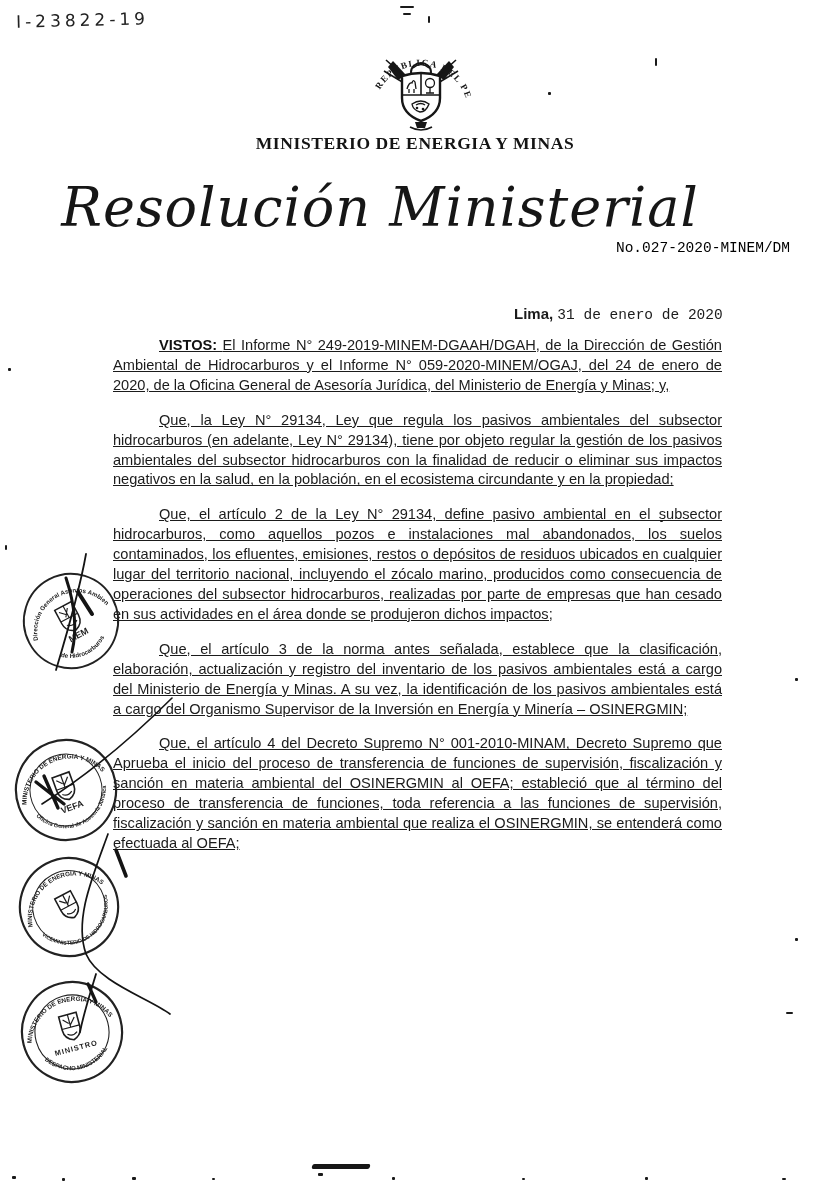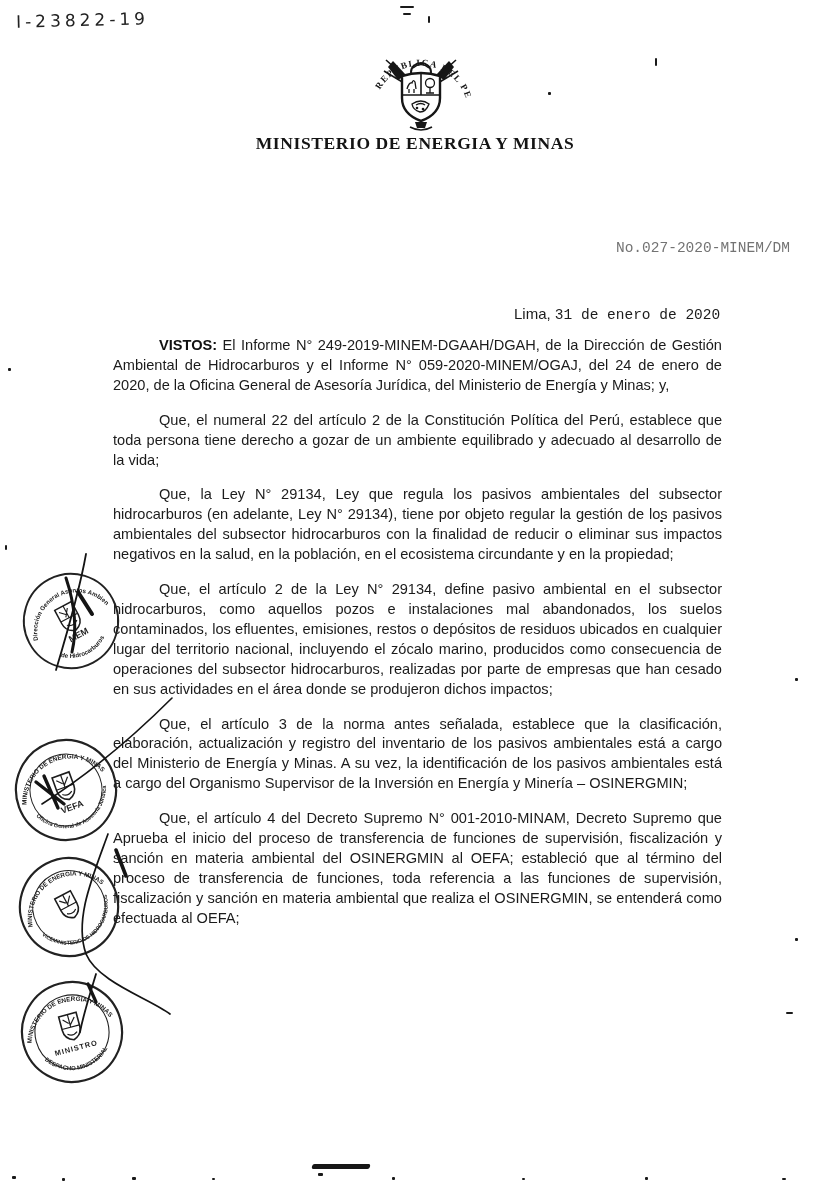--- a/index.html
+++ b/index.html
@@ -19,28 +19,28 @@
     font-family:"Liberation Serif",serif;font-weight:bold;font-size:17.5px;
     letter-spacing:0.6px;color:#141414;
   }
   .script-title{
     position:absolute;left:0;top:176px;width:760px;text-align:center;
     font-family:"DejaVu Serif",serif;font-style:italic;font-weight:500;
     font-size:54px;color:#161616;letter-spacing:1px;
   }
   .res-number{
     position:absolute;right:40px;top:240px;
-    font-family:"Liberation Mono",monospace;font-size:14.5px;color:#737373;
+    font-family:"Liberation Mono",monospace;font-size:14.5px;color:#000000;
   }
   .date-line{position:absolute;left:514px;top:305px;font-size:15px;white-space:nowrap;}
-  .date-line .place{font-family:"Liberation Sans",sans-serif;font-weight:400;text-align:center;}
+  .date-line .place{font-family:"Liberation Sans",sans-serif;font-weight:700;text-align:center;}
   .date-line .rest{font-family:"Liberation Mono",monospace;font-size:14.5px;margin-top:36px;}
   .body-text{
     position:absolute;left:113px;top:336px;width:609px;
-    font-size:14.6px;line-height:19.9px;text-align:justify;color:#1b1b1b;
+    font-size:14.6px;line-height:19.9px;text-align:justify;color:#1b1b1b;text-decoration:underline;
   }
   .para{text-indent:46px;margin:0 0 15px 0;}
   .para b{font-weight:bold;color:#111;}
   .stamp{position:absolute;}
   .stamp svg{display:block;}
   .pen-overlay{position:absolute;left:0;top:540px;width:300px;height:600px;pointer-events:none;}
   .noise{position:absolute;background:#1a1a1a;border-radius:1px;}
   .smudge{
     position:absolute;left:312px;top:1164px;width:58px;height:5px;background:#161616;
     transform:skewX(-15deg);border-radius:2px;
@@ -83,31 +83,31 @@
       <circle cx="57" cy="74" r="1.3" fill="#161616"></circle>
       <circle cx="63" cy="75" r="1.3" fill="#161616"></circle>
 
       <path d="M 55,88 h 12 l -2,6 h -8 z" fill="#161616"></path>
       <path d="M 50,93 q 11,6 22,0" fill="none" stroke="#161616" stroke-width="1.6"></path>
     </svg>
   </div>
 
   <div class="ministry-title">MINISTERIO DE ENERGIA Y MINAS</div>
 
+  <div class="script-title">Resolución Ministerial</div>
 
   <div class="res-number">No.027-2020-MINEM/DM</div>
 
   <div class="date-line">
     <span class="place">Lima,</span>
     <span class="rest">31 de enero de 2020</span>
   </div>
 
   <div class="body-text">
     <p class="para"><b>VISTOS: </b><span>El Informe N° 249-2019-MINEM-DGAAH/DGAH, de la Dirección de Gestión Ambiental de Hidrocarburos y el Informe N° 059-2020-MINEM/OGAJ, del 24 de enero de 2020, de la Oficina General de Asesoría Jurídica, del Ministerio de Energía y Minas; y,</span></p>
-    <p class="para"><b></b><span>Que, el numeral 22 del artículo 2 de la Constitución Política del Perú, establece que toda persona tiene derecho a gozar de un ambiente equilibrado y adecuado al desarrollo de la vida;</span></p>
     <p class="para"><b></b><span>Que, la Ley N° 29134, Ley que regula los pasivos ambientales del subsector hidrocarburos (en adelante, Ley N° 29134), tiene por objeto regular la gestión de los pasivos ambientales del subsector hidrocarburos con la finalidad de reducir o eliminar sus impactos negativos en la salud, en la población, en el ecosistema circundante y en la propiedad;</span></p>
     <p class="para"><b></b><span>Que, el artículo 2 de la Ley N° 29134, define pasivo ambiental en el subsector hidrocarburos, como aquellos pozos e instalaciones mal abandonados, los suelos contaminados, los efluentes, emisiones, restos o depósitos de residuos ubicados en cualquier lugar del territorio nacional, incluyendo el zócalo marino, producidos como consecuencia de operaciones del subsector hidrocarburos, realizadas por parte de empresas que han cesado en sus actividades en el área donde se produjeron dichos impactos;</span></p>
     <p class="para"><b></b><span>Que, el artículo 3 de la norma antes señalada, establece que la clasificación, elaboración, actualización y registro del inventario de los pasivos ambientales está a cargo del Ministerio de Energía y Minas. A su vez, la identificación de los pasivos ambientales está a cargo del Organismo Supervisor de la Inversión en Energía y Minería – OSINERGMIN;</span></p>
     <p class="para"><b></b><span>Que, el artículo 4 del Decreto Supremo N° 001-2010-MINAM, Decreto Supremo que Aprueba el inicio del proceso de transferencia de funciones de supervisión, fiscalización y sanción en materia ambiental del OSINERGMIN al OEFA; estableció que al término del proceso de transferencia de funciones, toda referencia a las funciones de supervisión, fiscalización y sanción en materia ambiental que realiza el OSINERGMIN, se entenderá como efectuada al OEFA;</span></p>
   </div>
 
   <div class="stamp" style="left:22px;top:572px;transform:rotate(-28deg);">
     <svg width="98" height="98" viewBox="0 0 104 104">
       <defs>
         <path id="s1t" d="M 11,56 A 42,42 0 0 1 93,56" fill="none"></path>

